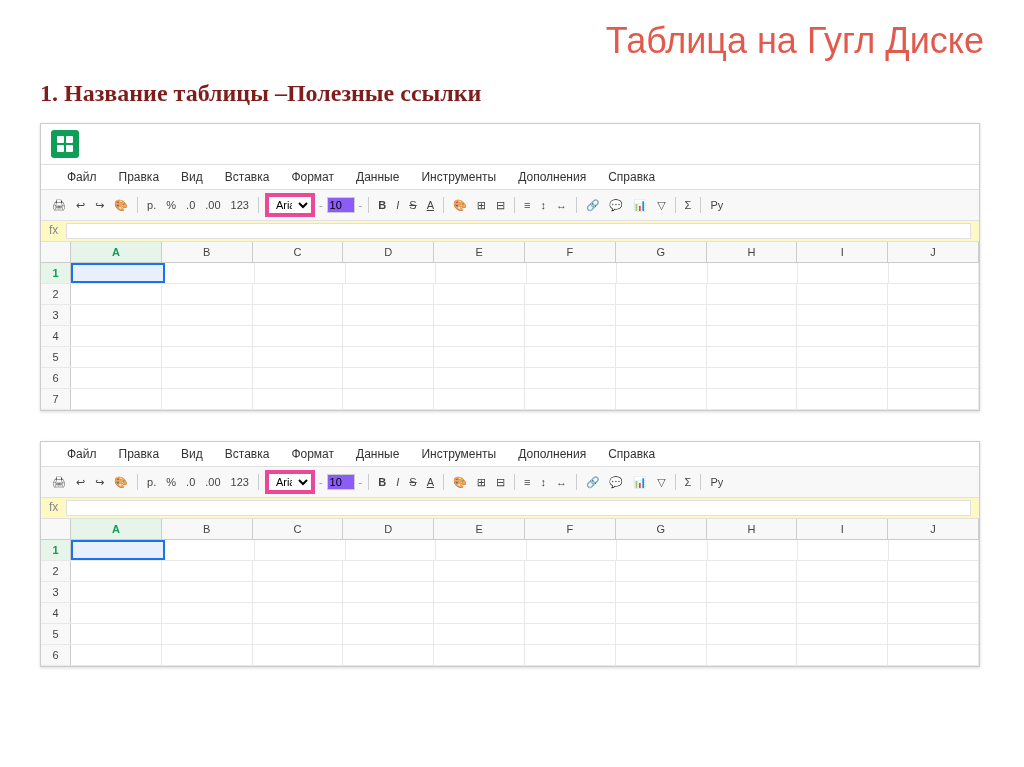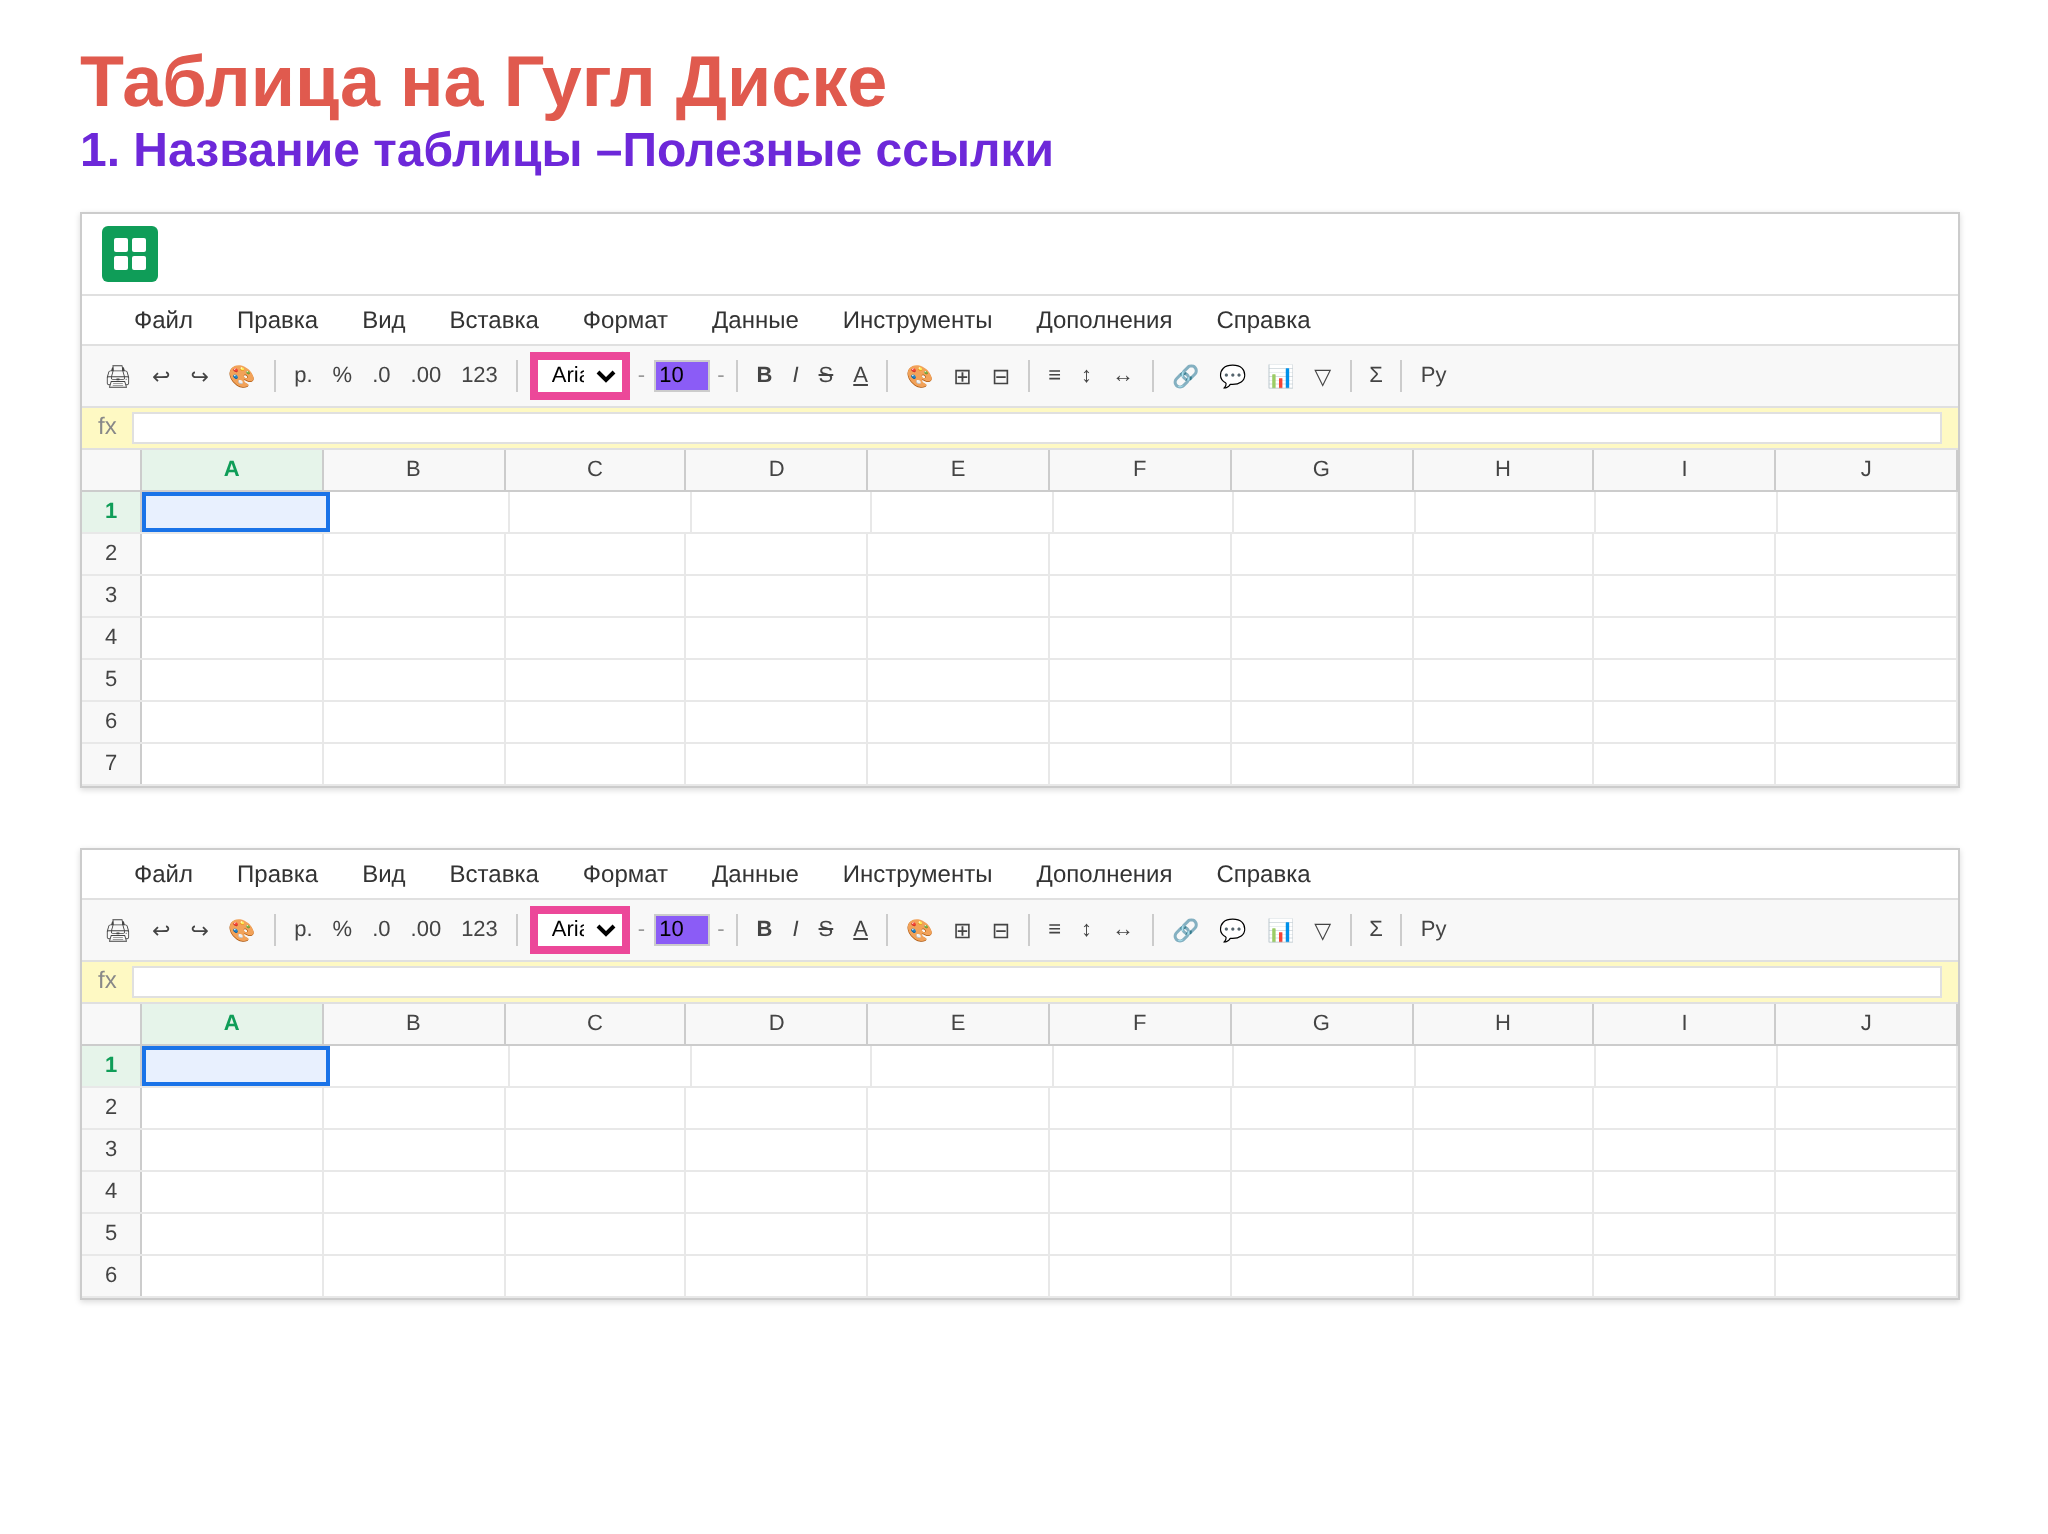--- a/index.html
+++ b/index.html
@@ -5,33 +5,34 @@
     * { box-sizing: border-box; margin: 0; padding: 0; }
     body {
       background: #fff;
       font-family: Arial, sans-serif;
       width: 1024px;
       min-height: 767px;
       padding: 20px 40px;
     }
 
     .main-title {
-      text-align: left;
+      text-align: right;
       color: #e05a4e;
       font-size: 36px;
-      font-weight: bold;
+      font-weight: normal;
+      margin-bottom: 18px;
       font-family: Arial, sans-serif;
     }
 
     .section-title {
       font-size: 24px;
       font-weight: bold;
-      color: #6d28d9;
+      color: #7f1d1d;
       margin-bottom: 16px;
-      font-family: Liberation Sans, sans-serif;
+      font-family: Liberation Serif, serif;
     }
 
     .spreadsheet-mockup {
       border: 1px solid #ccc;
       background: #fff;
       margin-bottom: 30px;
       width: 940px;
       box-shadow: 0 1px 3px rgba(0,0,0,0.15);
     }
 

